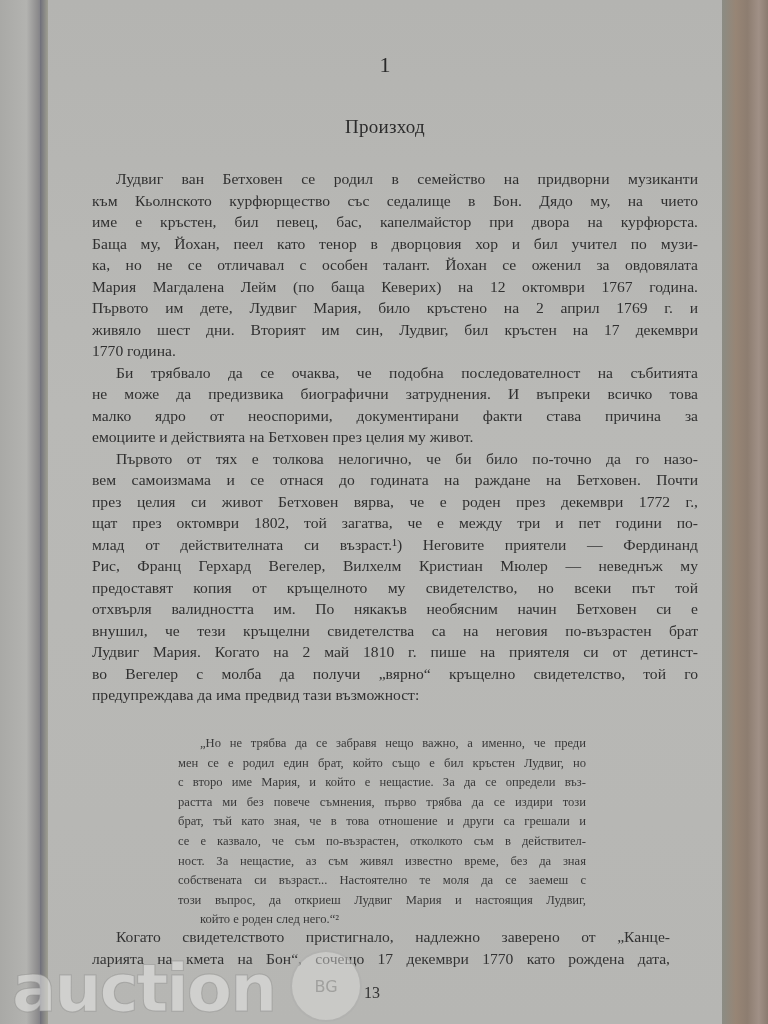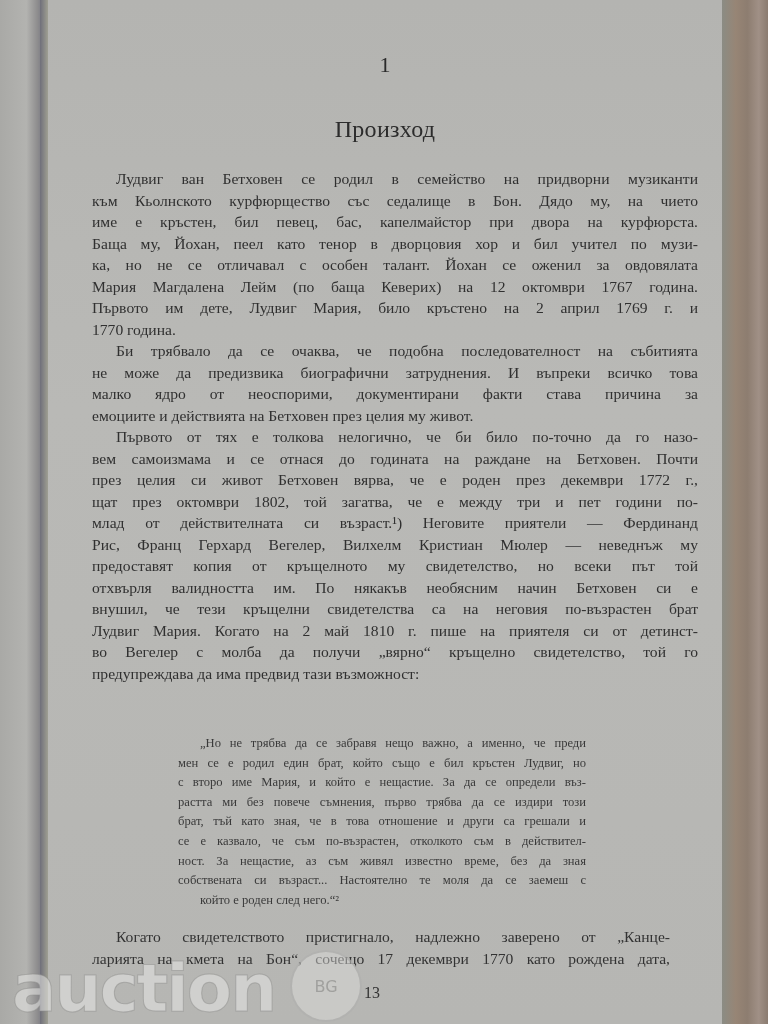--- a/index.html
+++ b/index.html
@@ -23,21 +23,21 @@
   .edge {
     position: absolute; left: 722px; top: 0; width: 46px; height: 1024px;
     background: linear-gradient(90deg, #8b8c84 0%, #978575 30%, #8d7d70 55%, #a09086 80%, #8a7b70 100%);
   }
   .chapter-num {
     position: absolute; left: 48px; width: 674px; top: 52px; text-align: center;
     font-size: 22px; color: #2a2a2a;
   }
   .chapter-title {
     position: absolute; left: 48px; width: 674px; top: 116px; text-align: center;
-    font-size: 24px; color: #2c2c2c; letter-spacing: 0.3px;
+    font-size: 19px; color: #2c2c2c; letter-spacing: 0.3px;
   }
   .body-text {
     position: absolute; left: 92px; top: 168px; width: 606px;
     font-size: 15.6px; line-height: 21.5px; color: #303030;
   }
   .body-text .line { white-space: nowrap; display: block; text-align: justify; text-align-last: justify; }
   .body-text .line.last { text-align-last: left; }
   .body-text .line.indent { padding-left: 24px; }
   .quote {
     position: absolute; left: 178px; top: 734px; width: 408px;
@@ -79,20 +79,21 @@
 <div class="chapter-title">Произход</div>
 
 <div class="body-text" id="body">
     <span class="line indent">Лудвиг ван Бетховен се родил в семейство на придворни музиканти</span>
     <span class="line">към Кьолнското курфюрщество със седалище в Бон. Дядо му, на чието</span>
     <span class="line">име е кръстен, бил певец, бас, капелмайстор  при двора на курфюрста.</span>
     <span class="line">Баща му, Йохан, пеел като тенор в дворцовия хор и бил учител по музи-</span>
     <span class="line">ка, но не се отличавал с особен талант. Йохан се оженил за овдовялата</span>
     <span class="line">Мария Магдалена Лейм (по баща Кеверих) на 12 октомври 1767 година.</span>
     <span class="line">Първото им дете, Лудвиг Мария, било кръстено на 2 април 1769 г. и</span>
+    <span class="line">живяло шест дни. Вторият им син, Лудвиг, бил кръстен на 17 декември</span>
     <span class="line last">1770 година.</span>
     <span class="line indent">Би трябвало да се очаква, че подобна последователност на събитията</span>
     <span class="line">не може да предизвика биографични затруднения. И въпреки всичко това</span>
     <span class="line">малко ядро от неоспорими, документирани факти става причина за</span>
     <span class="line last">емоциите и действията на Бетховен през целия му живот.</span>
     <span class="line indent">Първото от тях е толкова нелогично, че би било по-точно да го назо-</span>
     <span class="line">вем самоизмама и се отнася до годината на раждане на Бетховен. Почти</span>
     <span class="line">през целия си живот Бетховен вярва, че е роден през декември 1772 г.,</span>
     <span class="line">щат през октомври 1802, той загатва, че е между три и пет години по-</span>
     <span class="line">млад от действителната си възраст.¹) Неговите приятели — Фердинанд</span>
@@ -106,20 +107,21 @@
   </div>
 <div class="quote" id="quote">
     <span class="line indent">„Но не трябва да се забравя нещо важно, а именно, че преди</span>
     <span class="line">мен се е родил един брат, който също е бил кръстен Лудвиг, но</span>
     <span class="line">с второ име Мария, и който е нещастие. За да се определи въз-</span>
     <span class="line">растта ми без повече съмнения, първо трябва да се издири този</span>
     <span class="line">брат, тъй като зная, че в това отношение и други са грешали и</span>
     <span class="line">се е казвало, че съм по-възрастен, отколкото съм в действител-</span>
     <span class="line">ност. За нещастие, аз съм живял известно време, без да зная</span>
     <span class="line">собствената си възраст... Настоятелно те моля да се заемеш с</span>
+    <span class="line">този въпрос, да откриеш Лудвиг Мария и настоящия Лудвиг,</span>
     <span class="line indent last">който е роден след него.“²</span>
   </div>
 <div class="after-quote" id="after">
     <span class="line indent">Когато свидетелството пристигнало, надлежно заверено от „Канце-</span>
     <span class="line">ларията на кмета на Бон“, сочещо 17 декември 1770 като рождена дата,</span>
   </div>
 
 <div class="watermark">auction</div>
 <div class="watermark-badge">BG</div>
 

